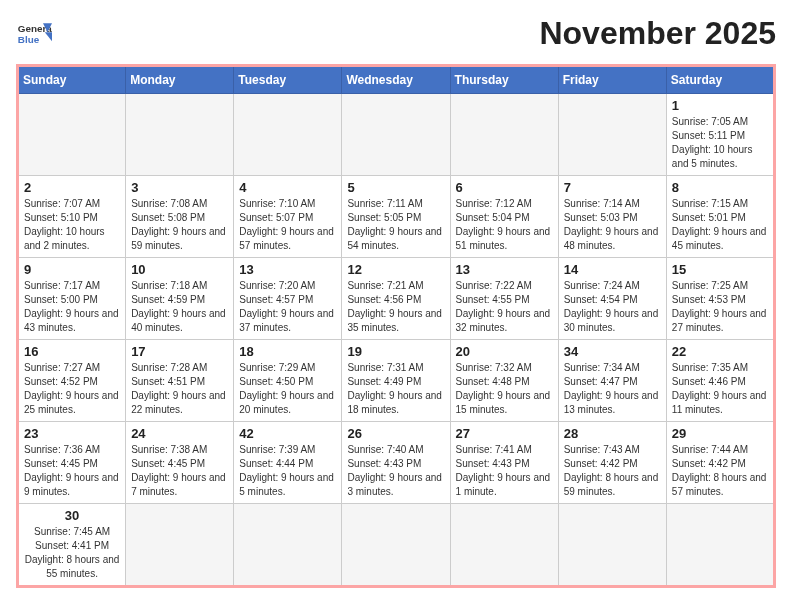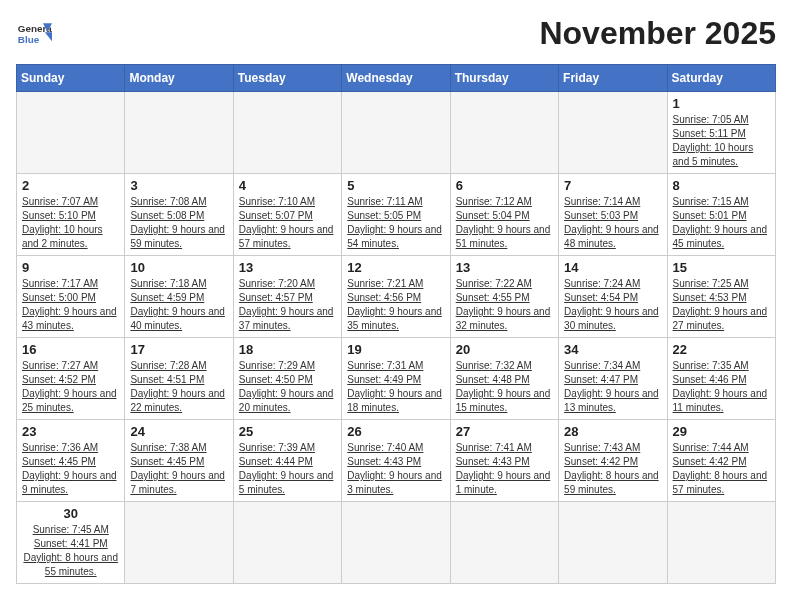--- a/index.html
+++ b/index.html
@@ -34,21 +34,21 @@
       color: #222;
       line-height: 1.1;
     }
     .location-title {
       font-size: 15px;
       color: #555;
     }
     .calendar-table {
       width: 100%;
       border-collapse: collapse;
-      border: 1px solid #fca5a5;
+      border: 3px solid #fca5a5;
       padding-left: 12px;
     }
     .calendar-table th {
       background-color: #4472C4;
       color: #fff;
       font-size: 12px;
       font-weight: bold;
       padding: 6px 4px;
       text-align: left;
       border: 1px solid #3a60a8;
@@ -70,21 +70,20 @@
       font-size: 13px;
       font-weight: bold;
       color: #222;
       display: block;
       margin-bottom: 2px;
     }
     .day-info {
       font-size: 10px;
       color: #333;
       line-height: 1.4;
-      text-decoration: underline;
     }
     .week-row td {
       height: 72px;
     }
     .last-row td {
       height: 60px;
       text-align: center;
     }
   </style>
 </head>
@@ -223,21 +222,21 @@
       <tr class="week-row">
         <td>
           <span class="day-number">23</span>
           <div class="day-info">Sunrise: 7:36 AM<br>Sunset: 4:45 PM<br>Daylight: 9 hours and 9 minutes.</div>
         </td>
         <td>
           <span class="day-number">24</span>
           <div class="day-info">Sunrise: 7:38 AM<br>Sunset: 4:45 PM<br>Daylight: 9 hours and 7 minutes.</div>
         </td>
         <td>
-          <span class="day-number">25</span>
+          <span class="day-number">42</span>
           <div class="day-info">Sunrise: 7:39 AM<br>Sunset: 4:44 PM<br>Daylight: 9 hours and 5 minutes.</div>
         </td>
         <td>
           <span class="day-number">26</span>
           <div class="day-info">Sunrise: 7:40 AM<br>Sunset: 4:43 PM<br>Daylight: 9 hours and 3 minutes.</div>
         </td>
         <td>
           <span class="day-number">27</span>
           <div class="day-info">Sunrise: 7:41 AM<br>Sunset: 4:43 PM<br>Daylight: 9 hours and 1 minute.</div>
         </td>

